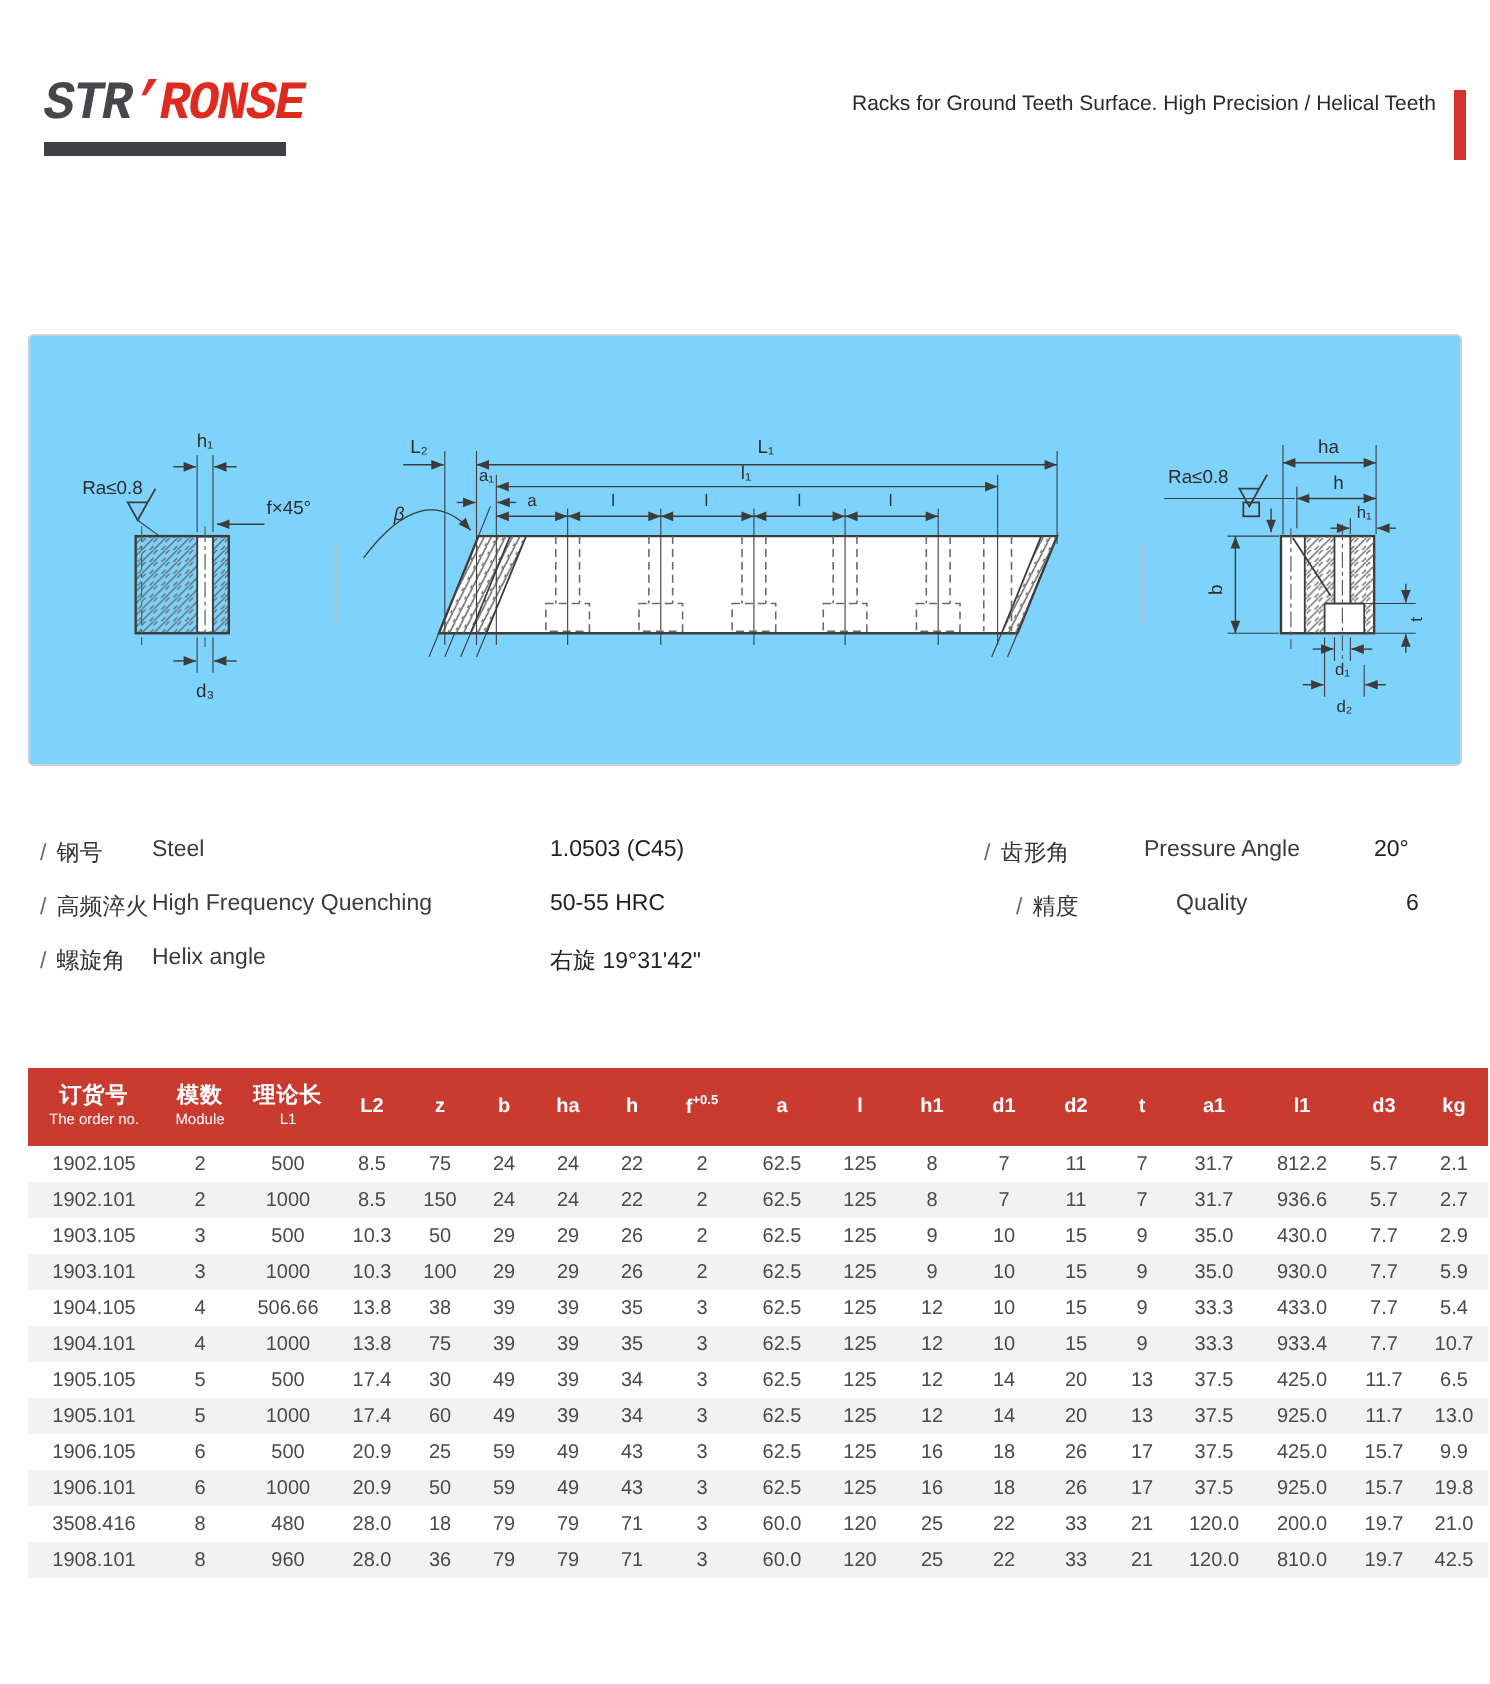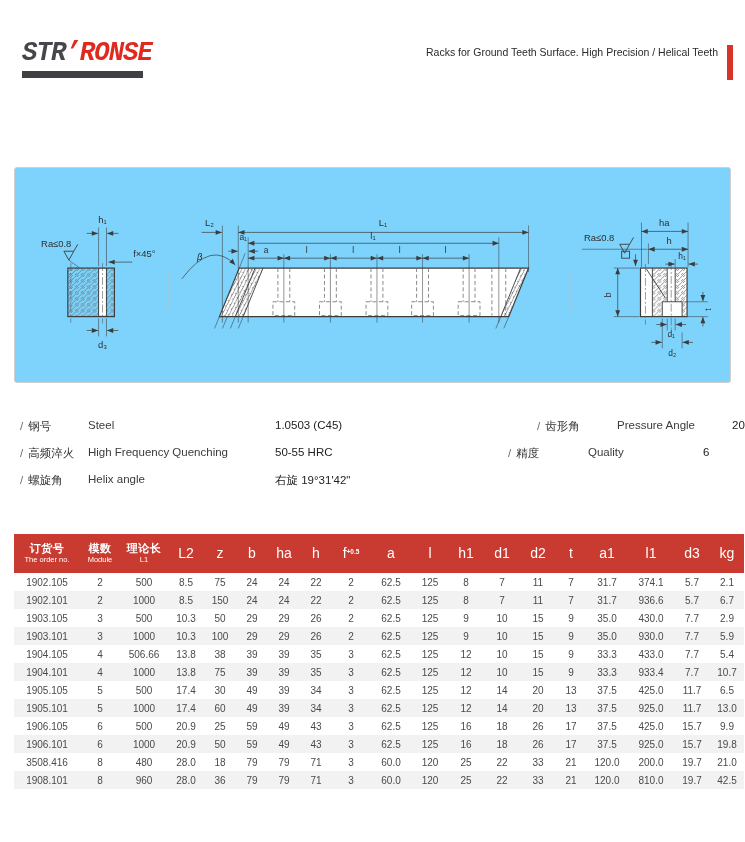--- a/index.html
+++ b/index.html
@@ -32,33 +32,33 @@
   .dv{stroke:#bdbdbd;stroke-width:1;}                
   text.dim{fill:#2e2e2e;font-size:9.5px;font-family:"Liberation Sans","DejaVu Sans",sans-serif;}
   text.dims{fill:#2e2e2e;font-size:8.5px;}
   text.beta{font-style:italic;}
 
   
   .specs{position:absolute;left:20px;top:414px;width:712px;font-size:11.5px;color:#3b3b3b;}
   .spec-row{position:absolute;height:16px;white-space:nowrap;}
   .spec-slash{color:#6a6a6a;margin-right:5px;}
   .spec-label{color:#333;}
-  .spec-name{position:absolute;left:68px;color:#3b3b3b;}
+  .spec-name{position:absolute;left:56px;color:#3b3b3b;}
   .spec-value{position:absolute;left:255px;color:#222;}
   .spec-right .spec-name{left:80px;}
   .spec-right .spec-value{left:195px;}
 
   
   .rack-table{position:absolute;left:14px;top:534px;width:717px;border-collapse:collapse;
     table-layout:fixed;font-size:10px;color:#4a4a4a;}
   .rack-table thead th{background:#c93a30;color:#fff;font-weight:400;vertical-align:middle;
     height:39px;padding:0;text-align:center;line-height:1.15;}
   .rack-table thead .hzh{font-size:11px;font-weight:700;letter-spacing:.5px;}
   .rack-table thead .hen{font-size:7.5px;margin-top:1px;}
-  .rack-table thead .ht{font-size:14px;font-weight:400;}
+  .rack-table thead .ht{font-size:10px;font-weight:700;}
   .rack-table thead sup{font-size:6.5px;font-weight:700;}
   .rack-table tbody td{height:18px;padding:0 2px;text-align:center;white-space:nowrap;}
   .rack-table tbody tr:nth-child(even){background:#f2f2f3;}
 </style>
 </head>
 <body>
 
 <div class="page">
 
   <div class="logo">
@@ -272,21 +272,21 @@
     <div class="spec-row" style="left:0;top:32px;text-align:center;">
       <span class="spec-slash">/</span><span class="spec-label">高频淬火</span>
       <span class="spec-name">High Frequency Quenching</span>
       <span class="spec-value">50-55 HRC</span>
     </div>
     <div class="spec-row" style="left:0;top:59px;">
       <span class="spec-slash">/</span><span class="spec-label">螺旋角</span>
       <span class="spec-name">Helix angle</span>
       <span class="spec-value">右旋 19°31'42"</span>
     </div>
-    <div class="spec-row spec-right" style="left:517px;top:5px;">
+    <div class="spec-row spec-right" style="left:472px;top:5px;">
       <span class="spec-slash">/</span><span class="spec-label">齿形角</span>
       <span class="spec-name">Pressure Angle</span>
       <span class="spec-value">20°</span>
     </div>
     <div class="spec-row spec-right" style="left:488px;top:32px;">
       <span class="spec-slash">/</span><span class="spec-label">精度</span>
       <span class="spec-name">Quality</span>
       <span class="spec-value">6</span>
     </div>
   </div>
@@ -356,21 +356,21 @@
           <td>24</td>
           <td>22</td>
           <td>2</td>
           <td>62.5</td>
           <td>125</td>
           <td>8</td>
           <td>7</td>
           <td>11</td>
           <td>7</td>
           <td>31.7</td>
-          <td>374.1</td>
+          <td>812.2</td>
           <td>5.7</td>
           <td>2.1</td>
         </tr>
         <tr>
           <td>1902.101</td>
           <td>2</td>
           <td>1000</td>
           <td>8.5</td>
           <td>150</td>
           <td>24</td>
@@ -379,21 +379,21 @@
           <td>2</td>
           <td>62.5</td>
           <td>125</td>
           <td>8</td>
           <td>7</td>
           <td>11</td>
           <td>7</td>
           <td>31.7</td>
           <td>936.6</td>
           <td>5.7</td>
-          <td>6.7</td>
+          <td>2.7</td>
         </tr>
         <tr>
           <td>1903.105</td>
           <td>3</td>
           <td>500</td>
           <td>10.3</td>
           <td>50</td>
           <td>29</td>
           <td>29</td>
           <td>26</td>

